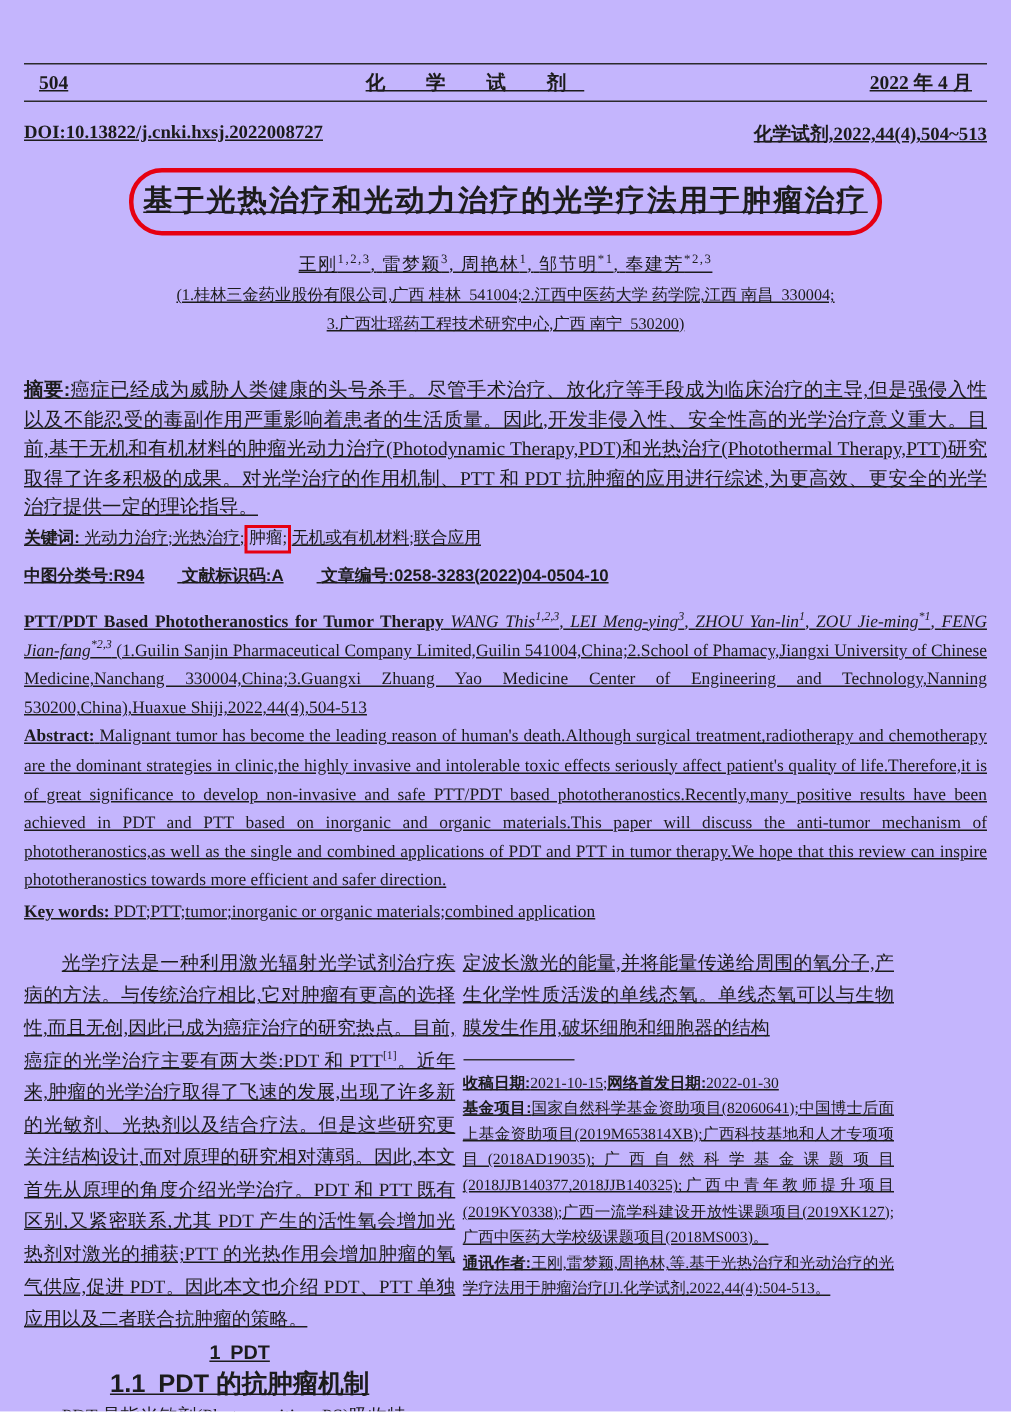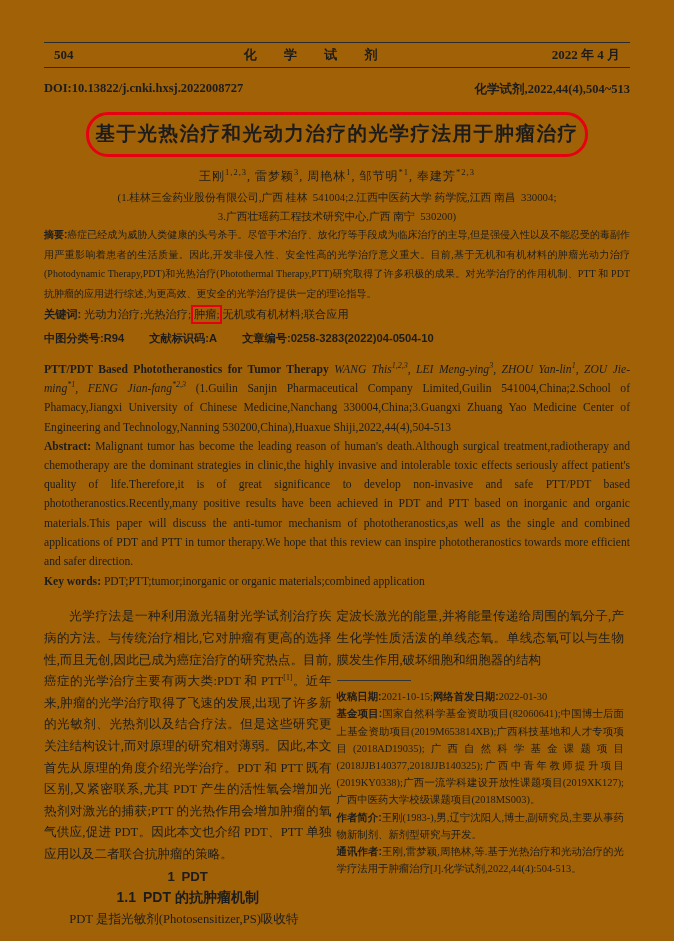--- a/index.html
+++ b/index.html
@@ -1,55 +1,55 @@
 <!DOCTYPE html>
 <html><head>
 <meta charset="utf-8">
 <style>
   html,body{margin:0;padding:0;background:#ffffff;}
   .page{
     position:relative;width:674px;height:941px;box-sizing:border-box;
-    padding:0 44px;background:#a16207;overflow:hidden;
-    font-family:"Liberation Serif","DejaVu Serif",serif;color:#1c1c1c;
+    padding:0 16px;background:#c4b5fd;overflow:hidden;
+    font-family:"Liberation Serif","DejaVu Serif",serif;color:#1c1c1c;text-decoration:underline;
   }
   .hei{font-family:"Liberation Sans","DejaVu Sans",sans-serif;font-weight:bold;text-align:center;}
   
   .header{
     margin-top:42px;border-top:1.5px solid #2b2b2b;border-bottom:1.5px solid #2b2b2b;
     display:flex;justify-content:space-between;align-items:center;
     padding:3px 10px;font-size:13px;font-weight:bold;
   }
   .jname{letter-spacing:12px;margin-left:8px;}
   .doi-row{margin-top:13px;display:flex;justify-content:space-between;font-size:12.5px;font-weight:bold;}
   
   .red-annot{border-style:solid;}
   .title-box{width:488px;margin:14px auto 0;border-width:3px;text-align:center;padding:5px 4px 7px;border-radius:22px;}
   .title-box h1{margin:0;font-size:19.5px;letter-spacing:1.5px;font-weight:bold;font-family:"Liberation Sans","DejaVu Sans",sans-serif;}
   .kwbox{border-width:2px;display:inline-block;padding:0 1px;margin:-2px 0;line-height:15px;}
   
   .authors{margin-top:11px;text-align:center;font-size:12px;letter-spacing:1px;}
   .authors sup{font-size:8.5px;}
   .affils{margin-top:3px;text-align:center;font-size:10.8px;line-height:18.5px;}
   
-  .abstract{margin-top:0;font-size:10px;line-height:19.5px;text-align:justify;}
+  .abstract{margin-top:25px;font-size:13px;line-height:19.5px;text-align:justify;}
   .kw-line{font-size:11.2px;line-height:20px;margin-top:1px;}
   .clc-line{font-size:11.2px;margin-top:7px;font-weight:bold;font-family:"Liberation Sans","DejaVu Sans",sans-serif;}
   .clc-line .item{margin-right:22px;}
   
   .english{margin-top:14px;font-size:11.6px;line-height:19.2px;text-align:justify;}
   .english .en-title{font-weight:bold;}
   .english i sup{font-size:8px;}
   .en-kw{margin-top:1px;}
   
   .columns{display:flex;gap:5px;margin-top:15px;}
   .col{width:287.5px;font-size:12.6px;line-height:21.6px;text-align:justify;}
   .col p{margin:0;}
   .indent{text-indent:2em;}
   .sec-h1{font-size:13.2px;margin:12px 0 5px;}
-  .sec-h2{font-size:14px;margin:0 0 2px;}
+  .sec-h2{font-size:17px;margin:0 0 2px;}
   sup{vertical-align:super;font-size:0.62em;line-height:0;}
   
   .footnote{margin-top:9px;font-size:10.4px;line-height:17.2px;text-align:justify;}
   .fn-rule{width:74px;border-top:1.2px solid #333;margin-bottom:7px;}
   .footnote p{margin:0;}
   .fn-label{font-family:"Liberation Sans","DejaVu Sans",sans-serif;font-weight:bold;}
 </style>
 </head>
 <body>
 
@@ -124,19 +124,18 @@
       <p class="sec-h1 hei">1 PDT</p>
       <p class="sec-h2 hei">1.1 PDT 的抗肿瘤机制</p>
       <p class="indent">PDT 是指光敏剂(Photosensitizer,PS)吸收特</p>
     </div>
     <div class="col">
       <p>定波长激光的能量,并将能量传递给周围的氧分子,产生化学性质活泼的单线态氧。单线态氧可以与生物膜发生作用,破坏细胞和细胞器的结构</p>
       <div class="footnote">
         <div class="fn-rule"></div>
         <p><span class="fn-label">收稿日期:</span><span>2021-10-15;</span><span class="fn-label">网络首发日期:</span><span>2022-01-30</span></p>
         <p><span class="fn-label">基金项目:</span><span>国家自然科学基金资助项目(82060641);中国博士后面上基金资助项目(2019M653814XB);广西科技基地和人才专项项目(2018AD19035);广西自然科学基金课题项目(2018JJB140377,2018JJB140325);广西中青年教师提升项目(2019KY0338);广西一流学科建设开放性课题项目(2019XK127);广西中医药大学校级课题项目(2018MS003)。</span></p>
-        <p><span class="fn-label">作者简介:</span><span>王刚(1983-),男,辽宁沈阳人,博士,副研究员,主要从事药物新制剂、新剂型研究与开发。</span></p>
         <p><span class="fn-label">通讯作者:</span><span>王刚,雷梦颖,周艳林,等.基于光热治疗和光动治疗的光学疗法用于肿瘤治疗[J].化学试剂,2022,44(4):504-513。</span></p>
       </div>
     </div>
   </div>
 
 </div>
 
 </body></html>

